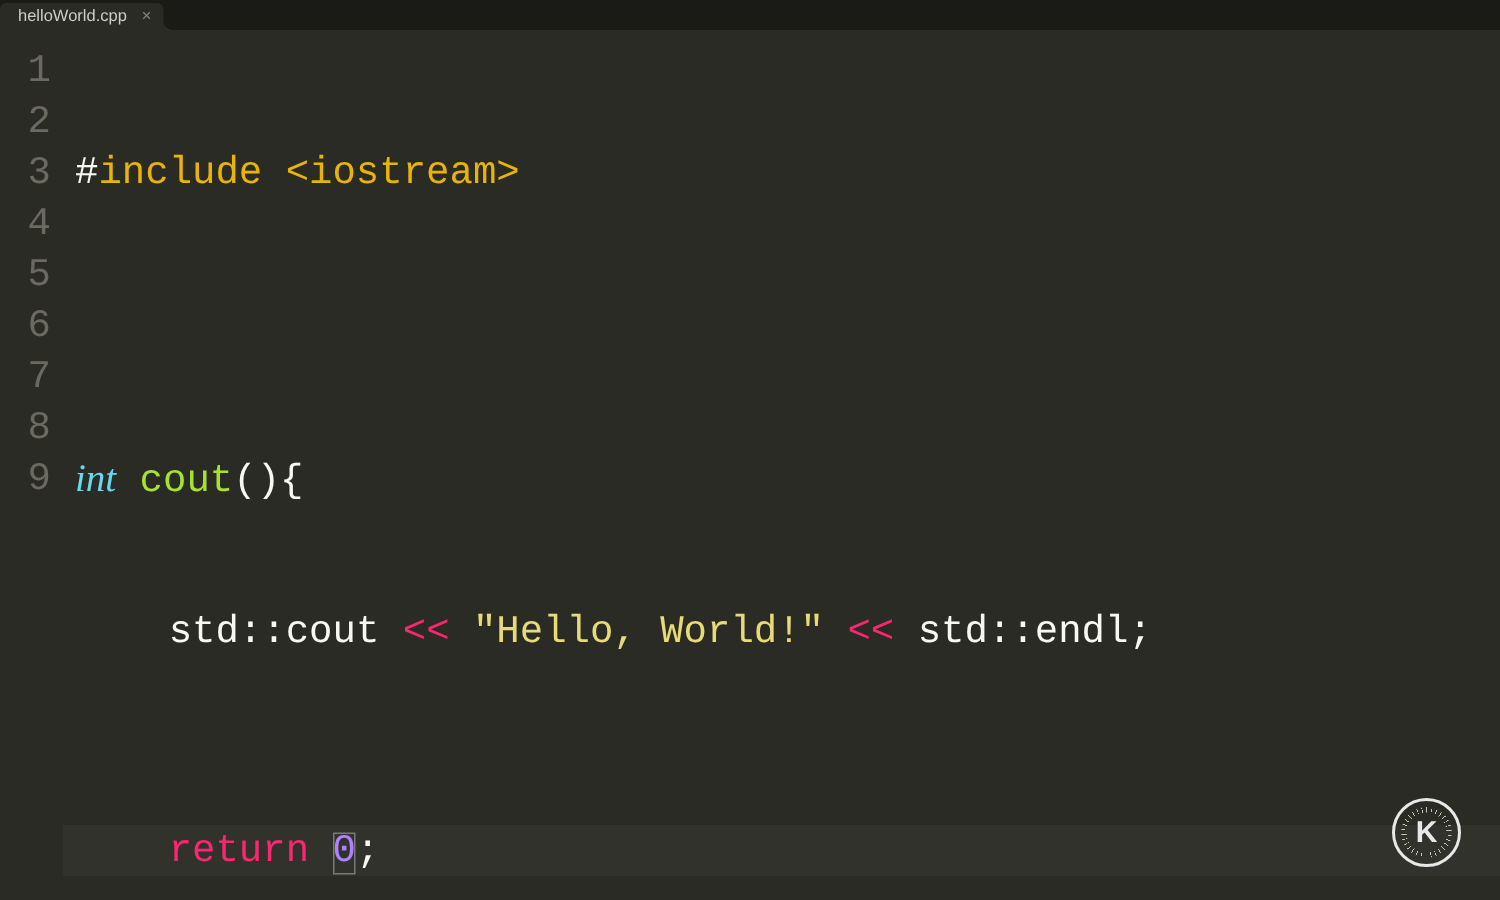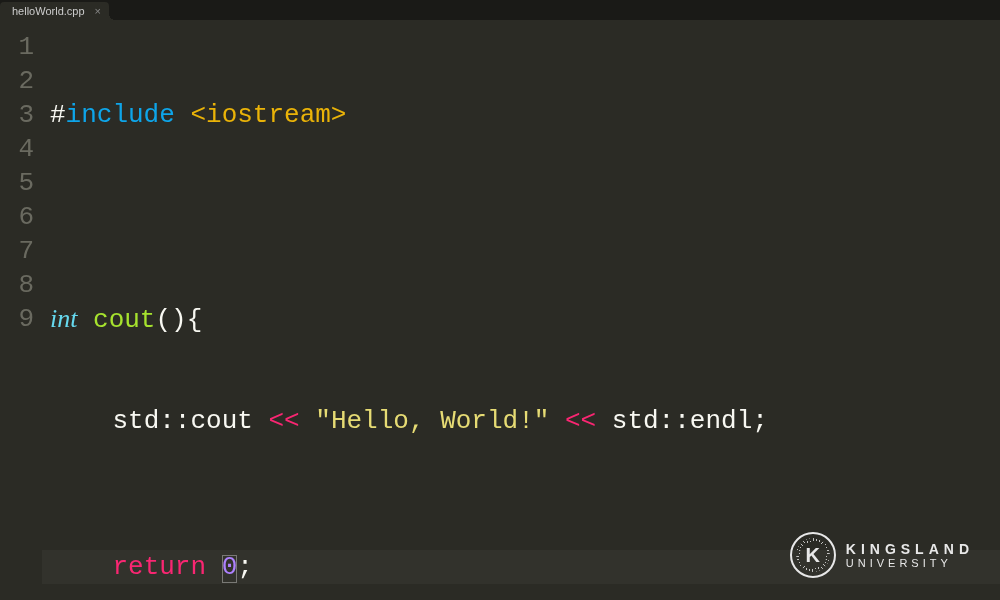--- a/index.html
+++ b/index.html
@@ -86,21 +86,21 @@
     }
     .code-line {
       padding-left: 8px;
       height: 34px;
       position: relative;
     }
     .code-line.current {
       background: rgba(255,255,255,0.035);
       margin-top: 44px;
     }
-    .tok-preproc { color: #0ea5e9; }
+    .tok-preproc { color: #eab308; }
     .tok-preproc-hash { color: #f8f8f2; }
     .tok-include-path { color: #eab308; }
     .tok-type { color: #66d9ef; font-style: italic; font-family: Liberation Serif, serif; }
     .tok-func { color: #a6e22e; }
     .tok-punct { color: #f8f8f2; }
     .tok-ident { color: #f8f8f2; }
     .tok-op { color: #f92672; }
     .tok-string { color: #e6db74; }
     .tok-keyword { color: #f92672; }
     .tok-number { color: #ae81ff; }
@@ -196,17 +196,13 @@
     
     
     
   </div>
 </div>
 
 <div class="watermark">
   <div class="watermark-circle">
     <span class="watermark-letter">K</span>
   </div>
-  <div class="watermark-text">
-    <span class="watermark-top">KINGSLAND</span>
-    <span class="watermark-bottom">UNIVERSITY</span>
-  </div>
 </div>
 
 </body></html>

